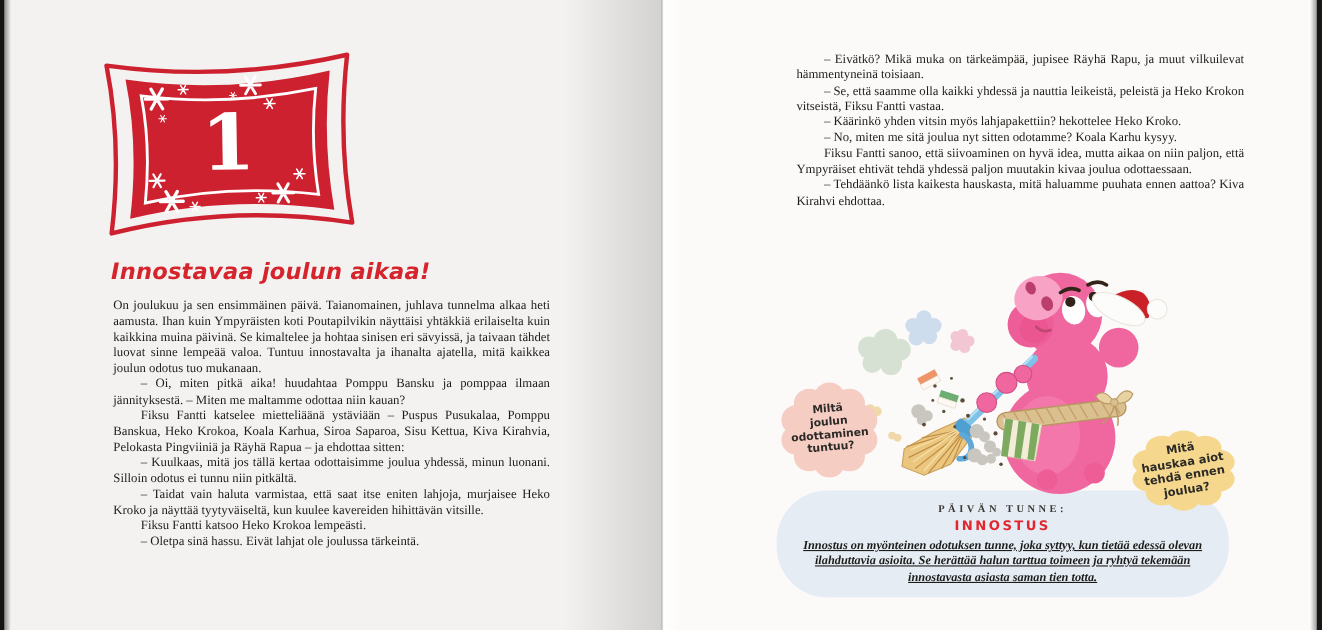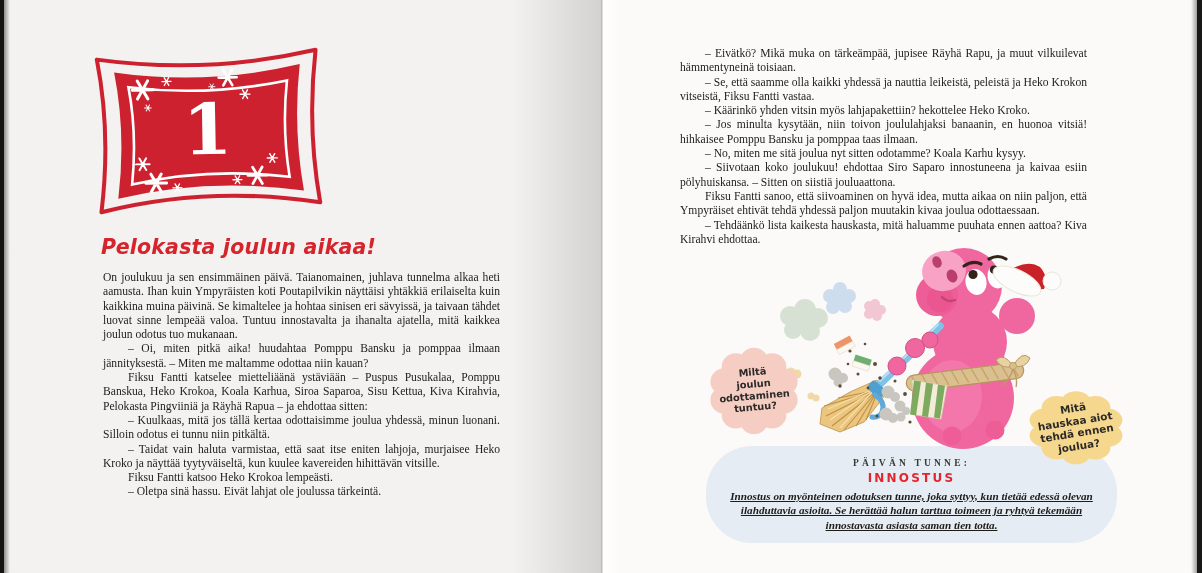--- a/index.html
+++ b/index.html
@@ -14,21 +14,21 @@
   .edge-right{position:absolute;right:0;top:0;width:5px;height:573px;background:#181817;}
   .edge-right-fade{position:absolute;right:5px;top:0;width:6px;height:573px;background:linear-gradient(to left,rgba(24,24,23,0.4),rgba(24,24,23,0));}
 
   .door{position:absolute;left:85px;top:44px;width:246px;height:172px;}
   .title{position:absolute;left:101px;top:235px;width:420px;font-family:"DejaVu Sans",sans-serif;font-style:italic;font-weight:bold;font-size:20.5px;letter-spacing:0.2px;color:#d6242d;}
 
   .body-text{position:absolute;font-size:11.6px;line-height:14.3px;color:#1e1c18;text-align:justify;}
   .body-text p{margin:0;}
   .body-text p.ind{text-indent:25px;}
   .left-text{left:103px;top:271px;width:397px;}
-  .right-text{left:680px;top:47px;width:407px;}
+  .right-text{left:724px;top:47px;width:407px;}
 
   .pig{position:absolute;left:780px;top:246px;width:300px;height:230px;z-index:2;}
 
   .bubble{position:absolute;z-index:3;}
   .bubble svg{position:absolute;left:0;top:0;width:100%;height:100%;}
   .bubble .bubble-text{position:absolute;left:0;width:100%;top:50%;transform:translateY(-50%) rotate(-5deg);text-align:center;font-family:"DejaVu Sans",sans-serif;font-weight:bold;color:#2b2a27;}
   .bubble-pink{left:707px;top:345px;width:94px;height:90px;}
   .bubble-pink .bubble-text{font-size:9.8px;line-height:11.8px;}
   .bubble-yellow{left:1026px;top:389px;width:100px;height:76px;}
   .bubble-yellow .bubble-text{font-size:10.4px;line-height:12.6px;transform:translateY(-50%) rotate(-9deg);}
@@ -65,39 +65,37 @@
         <path transform="translate(70,137) scale(1.15)" d="M-9,0L9,0 M-4.5,-7.8L4.5,7.8 M-4.5,7.8L4.5,-7.8"></path>
         <path transform="translate(91,142) scale(0.5)" d="M-9,0L9,0 M-4.5,-7.8L4.5,7.8 M-4.5,7.8L4.5,-7.8"></path>
         <path transform="translate(151,135) scale(0.5)" d="M-9,0L9,0 M-4.5,-7.8L4.5,7.8 M-4.5,7.8L4.5,-7.8"></path>
         <path transform="translate(171,131) scale(1.05)" d="M-9,0L9,0 M-4.5,-7.8L4.5,7.8 M-4.5,7.8L4.5,-7.8"></path>
         <path transform="translate(186,114) scale(0.55)" d="M-9,0L9,0 M-4.5,-7.8L4.5,7.8 M-4.5,7.8L4.5,-7.8"></path>
       </g>
       <text x="122" y="109" text-anchor="middle" font-family="DejaVu Serif, serif" font-weight="bold" font-size="70" fill="#ffffff">1</text>
     </g>
   </svg>
 
-  <div class="title">Pelokasta joulun aikaa!</div>
+  <div class="title">Innostavaa joulun aikaa!</div>
 
   <div class="body-text left-text">
       <p class="">On joulukuu ja sen ensimmäinen päivä. Taianomainen, juhlava tunnelma alkaa heti aamusta. Ihan kuin Ympyräisten koti Poutapilvikin näyttäisi yhtäkkiä erilaiselta kuin kaikkina muina päivinä. Se kimaltelee ja hohtaa sinisen eri sävyissä, ja taivaan tähdet luovat sinne lempeää valoa. Tuntuu innostavalta ja ihanalta ajatella, mitä kaikkea joulun odotus tuo mukanaan.</p>
       <p class="ind">– Oi, miten pitkä aika! huudahtaa Pomppu Bansku ja pomppaa ilmaan jännityksestä. – Miten me maltamme odottaa niin kauan?</p>
       <p class="ind">Fiksu Fantti katselee mietteliäänä ystäviään – Puspus Pusukalaa, Pomppu Banskua, Heko Krokoa, Koala Karhua, Siroa Saparoa, Sisu Kettua, Kiva Kirahvia, Pelokasta Pingviiniä ja Räyhä Rapua – ja ehdottaa sitten:</p>
       <p class="ind">– Kuulkaas, mitä jos tällä kertaa odottaisimme joulua yhdessä, minun luonani. Silloin odotus ei tunnu niin pitkältä.</p>
       <p class="ind">– Taidat vain haluta varmistaa, että saat itse eniten lahjoja, murjaisee Heko Kroko ja näyttää tyytyväiseltä, kun kuulee kavereiden hihittävän vitsille.</p>
       <p class="ind">Fiksu Fantti katsoo Heko Krokoa lempeästi.</p>
       <p class="ind">– Oletpa sinä hassu. Eivät lahjat ole joulussa tärkeintä.</p>
     </div>
 
   <div class="body-text right-text">
       <p class="ind">– Eivätkö? Mikä muka on tärkeämpää, jupisee Räyhä Rapu, ja muut vilkuilevat hämmentyneinä toisiaan.</p>
       <p class="ind">– Se, että saamme olla kaikki yhdessä ja nauttia leikeistä, peleistä ja Heko Krokon vitseistä, Fiksu Fantti vastaa.</p>
       <p class="ind">– Käärinkö yhden vitsin myös lahjapakettiin? hekottelee Heko Kroko.</p>
-      <p class="ind">– Jos minulta kysytään, niin toivon joululahjaksi banaanin, en huonoa vitsiä! hihkaisee Pomppu Bansku ja pomppaa taas ilmaan.</p>
       <p class="ind">– No, miten me sitä joulua nyt sitten odotamme? Koala Karhu kysyy.</p>
-      <p class="ind">– Siivotaan koko joulukuu! ehdottaa Siro Saparo innostuneena ja kaivaa esiin pölyhuiskansa. – Sitten on siistiä jouluaattona.</p>
       <p class="ind">Fiksu Fantti sanoo, että siivoaminen on hyvä idea, mutta aikaa on niin paljon, että Ympyräiset ehtivät tehdä yhdessä paljon muutakin kivaa joulua odottaessaan.</p>
       <p class="ind">– Tehdäänkö lista kaikesta hauskasta, mitä haluamme puuhata ennen aattoa? Kiva Kirahvi ehdottaa.</p>
     </div>
 
   <svg class="pig" viewBox="0 0 300 230">
     <g>
       <g fill="#d7e1d3">
           <circle cx="10" cy="70" r="10"></circle>
           <circle cx="25" cy="64" r="11"></circle>
           <circle cx="38" cy="72" r="10"></circle>

